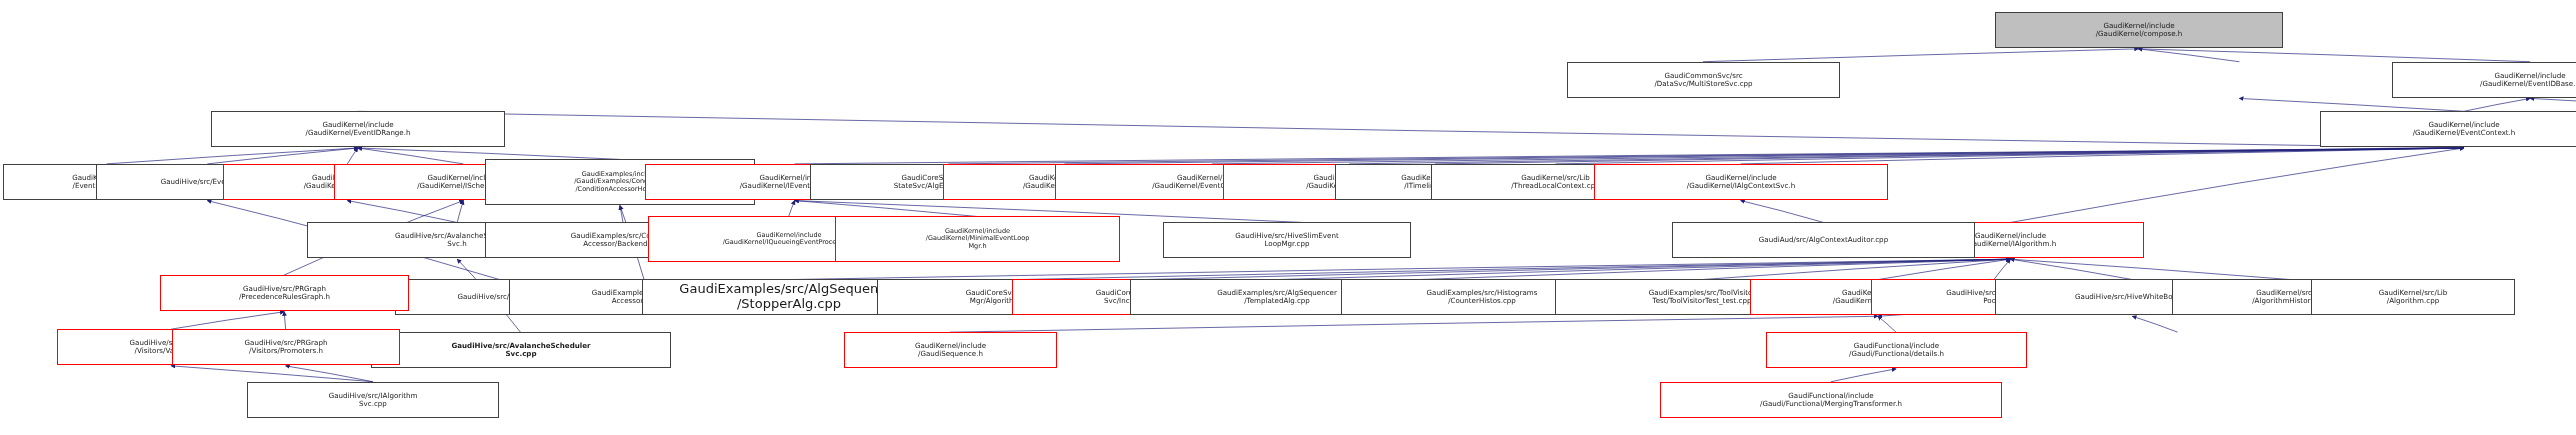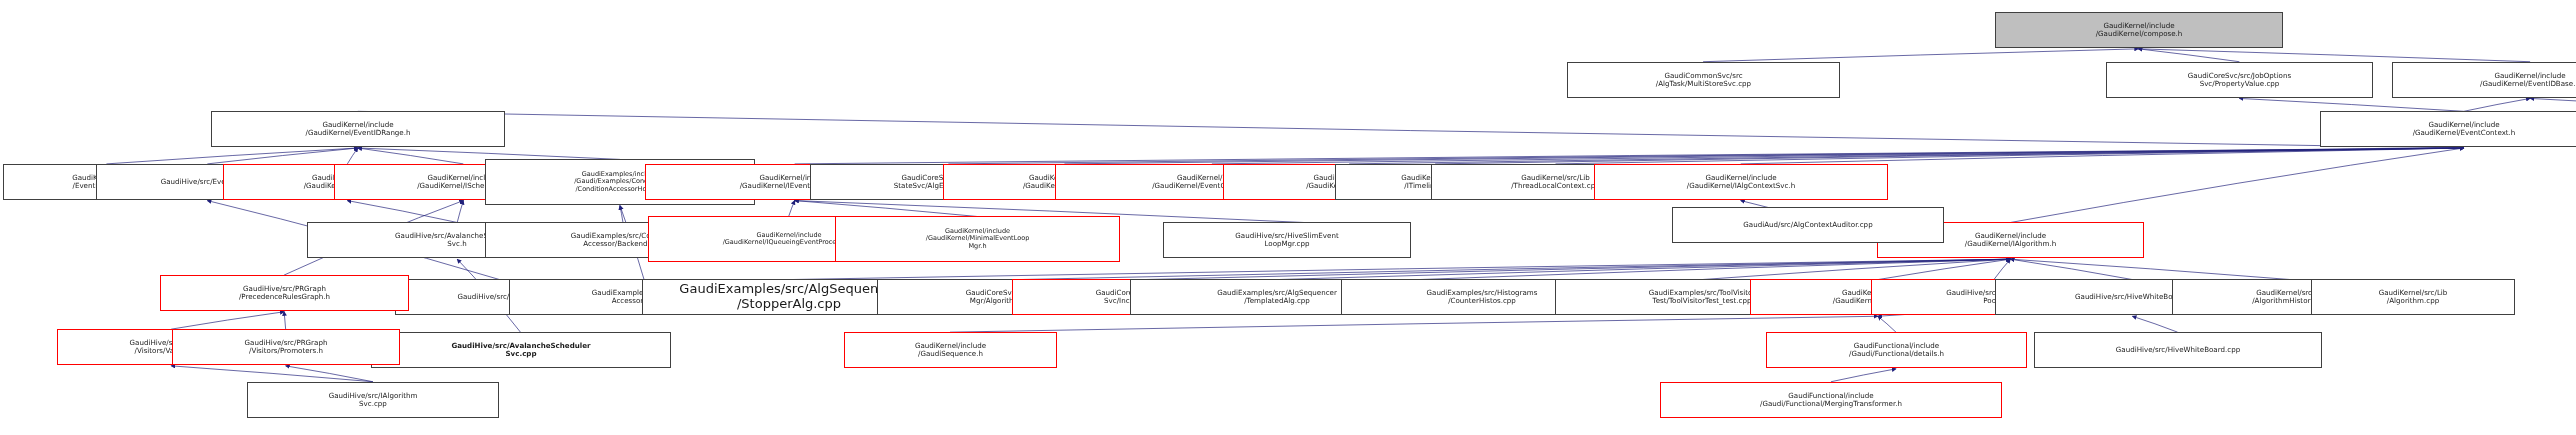--- a/index.html
+++ b/index.html
@@ -108,23 +108,21 @@
       <path d="M277.7377777777778,519.2793103448276 Q369.3616666666667,503.7389655172414 460.9855555555556,491.0241379310345" fill="none" stroke="#1f1f7a" stroke-width="1.1" marker-end="url(#arrow)"></path>
       <path d="M463.5155555555556,519.2793103448276 Q462.2505555555556,503.7389655172414 460.9855555555556,491.0241379310345" fill="none" stroke="#1f1f7a" stroke-width="1.1" marker-end="url(#arrow)"></path>
       <path d="M460.9855555555556,431.5137931034483 Q606.4116666666667,365.0206896551724 751.8377777777779,310.61724137931037" fill="none" stroke="#1f1f7a" stroke-width="1.1" marker-end="url(#arrow)"></path>
       <path d="M605.1955555555555,604.6068965517242 Q441.4666666666667,590.4074137931035 277.7377777777778,578.7896551724139" fill="none" stroke="#1f1f7a" stroke-width="1.1" marker-end="url(#arrow)"></path>
       <path d="M605.1955555555555,604.6068965517242 Q534.3555555555556,590.4074137931035 463.5155555555556,578.7896551724139" fill="none" stroke="#1f1f7a" stroke-width="1.1" marker-end="url(#arrow)"></path>
       <path d="M2971.0511111111114,604.6068965517242 Q3023.771666666667,593.0891379310345 3076.4922222222226,583.6655172413793" fill="none" stroke="#1f1f7a" stroke-width="1.1" marker-end="url(#arrow)"></path>
     </svg>
 <div class="node root" style="left: 1995px; top: 3px; width: 288px; height: 36px; font-size: 7.1px;"><span>GaudiKernel/include
 /GaudiKernel/compose.h</span></div>
     <div class="node" style="left: 1567px; top: 53px; width: 273px; height: 36px; font-size: 7.1px;"><span>GaudiCommonSvc/src
-/AlgTask/MultiStoreSvc.cpp</span></div>
-    <div class="node" style="left: 2106px; top: 53px; width: 267px; height: 36px; font-size: 7.1px;"><span>GaudiCoreSvc/src/JobOptions
-Svc/PropertyValue.cpp</span></div>
+/DataSvc/MultiStoreSvc.cpp</span></div>
     <div class="node" style="left: 2392px; top: 53px; width: 276px; height: 36px; font-size: 7.1px;"><span>GaudiKernel/include
 /GaudiKernel/EventIDBase.h</span></div>
     <div class="node" style="left: 2320px; top: 102px; width: 288px; height: 36px; font-size: 7.1px;"><span>GaudiKernel/include
 /GaudiKernel/EventContext.h</span></div>
     <div class="node" style="left: 211px; top: 102px; width: 294px; height: 36px; font-size: 7.1px;"><span>GaudiKernel/include
 /GaudiKernel/EventIDRange.h</span></div>
     <div class="node" style="left: 3px; top: 155px; width: 207px; height: 36px; font-size: 7.1px;"><span>GaudiKernel/src/Lib
 /EventIDRange.cpp</span></div>
     <div class="node" style="left: 96px; top: 155px; width: 222px; height: 36px; font-size: 7.1px;"><span>GaudiHive/src/EventSlot.h</span></div>
     <div class="node red" style="left: 223px; top: 155px; width: 249px; height: 36px; font-size: 7.1px;"><span>GaudiKernel/include
@@ -156,21 +154,21 @@
 Accessor/Backend.cpp</span></div>
     <div class="node red" style="left: 1877px; top: 213px; width: 267px; height: 36px; font-size: 7.1px;"><span>GaudiKernel/include
 /GaudiKernel/IAlgorithm.h</span></div>
     <div class="node red" style="left: 648px; top: 207px; width: 282px; height: 46px; font-size: 6.5px;"><span>GaudiKernel/include
 /GaudiKernel/IQueueingEventProcessor.h</span></div>
     <div class="node red" style="left: 835px; top: 207px; width: 285px; height: 46px; font-size: 6.5px;"><span>GaudiKernel/include
 /GaudiKernel/MinimalEventLoop
 Mgr.h</span></div>
     <div class="node" style="left: 1163px; top: 213px; width: 248px; height: 36px; font-size: 7.1px;"><span>GaudiHive/src/HiveSlimEvent
 LoopMgr.cpp</span></div>
-    <div class="node" style="left: 1672px; top: 198px; width: 272px; height: 36px; font-size: 7.1px;"><span>GaudiAud/src/AlgContextAuditor.cpp</span></div>
+    <div class="node" style="left: 1672px; top: 213px; width: 303px; height: 36px; font-size: 7.1px;"><span>GaudiAud/src/AlgContextAuditor.cpp</span></div>
     <div class="node" style="left: 395px; top: 270px; width: 210px; height: 36px; font-size: 7.1px;"><span>GaudiHive/src/AlgTask.h</span></div>
     <div class="node" style="left: 509px; top: 270px; width: 270px; height: 36px; font-size: 7.1px;"><span>GaudiExamples/src/Condition
 Accessor/User.cpp</span></div>
     <div class="node" style="left: 642px; top: 270px; width: 294px; height: 36px; font-size: 13px;"><span>GaudiExamples/src/AlgSequencer
 /StopperAlg.cpp</span></div>
     <div class="node" style="left: 877px; top: 270px; width: 282px; height: 36px; font-size: 7.1px;"><span>GaudiCoreSvc/src/Application
 Mgr/AlgorithmManager.cpp</span></div>
     <div class="node red" style="left: 1012px; top: 270px; width: 261px; height: 36px; font-size: 7.1px;"><span>GaudiCoreSvc/src/Incident
 Svc/IncidentProcAlg.h</span></div>
     <div class="node" style="left: 1130px; top: 270px; width: 294px; height: 36px; font-size: 7.1px;"><span>GaudiExamples/src/AlgSequencer
@@ -189,21 +187,20 @@
     <div class="node" style="left: 2172px; top: 270px; width: 237px; height: 36px; font-size: 7.1px;"><span>GaudiKernel/src/Lib
 /AlgorithmHistory.cpp</span></div>
     <div class="node" style="left: 2311px; top: 270px; width: 204px; height: 36px; font-size: 7.1px;"><span>GaudiKernel/src/Lib
 /Algorithm.cpp</span></div>
     <div class="node" style="left: 371px; top: 323px; width: 300px; height: 36px; font-size: 7.1px; font-weight: bold;"><span>GaudiHive/src/AvalancheScheduler
 Svc.cpp</span></div>
     <div class="node red" style="left: 844px; top: 323px; width: 213px; height: 36px; font-size: 7.1px;"><span>GaudiKernel/include
 /GaudiSequence.h</span></div>
     <div class="node red" style="left: 1766px; top: 323px; width: 261px; height: 36px; font-size: 7.1px;"><span>GaudiFunctional/include
 /Gaudi/Functional/details.h</span></div>
-    <div class="node" style="left: 2034px; top: 323px; width: 288px; height: 36px; font-size: 7.1px;"><span>GaudiHive/src/HiveWhiteBoard.cpp</span></div>
     <div class="node red" style="left: 57px; top: 320px; width: 228px; height: 36px; font-size: 7.1px;"><span>GaudiHive/src/PRGraph
 /Visitors/Validators.h</span></div>
     <div class="node red" style="left: 172px; top: 320px; width: 228px; height: 36px; font-size: 7.1px;"><span>GaudiHive/src/PRGraph
 /Visitors/Promoters.h</span></div>
     <div class="node red" style="left: 160px; top: 266px; width: 249px; height: 36px; font-size: 7.1px;"><span>GaudiHive/src/PRGraph
 /PrecedenceRulesGraph.h</span></div>
     <div class="node" style="left: 247px; top: 373px; width: 252px; height: 36px; font-size: 7.1px;"><span>GaudiHive/src/IAlgorithm
 Svc.cpp</span></div>
     <div class="node red" style="left: 1660px; top: 373px; width: 342px; height: 36px; font-size: 7.1px;"><span>GaudiFunctional/include
 /Gaudi/Functional/MergingTransformer.h</span></div>

